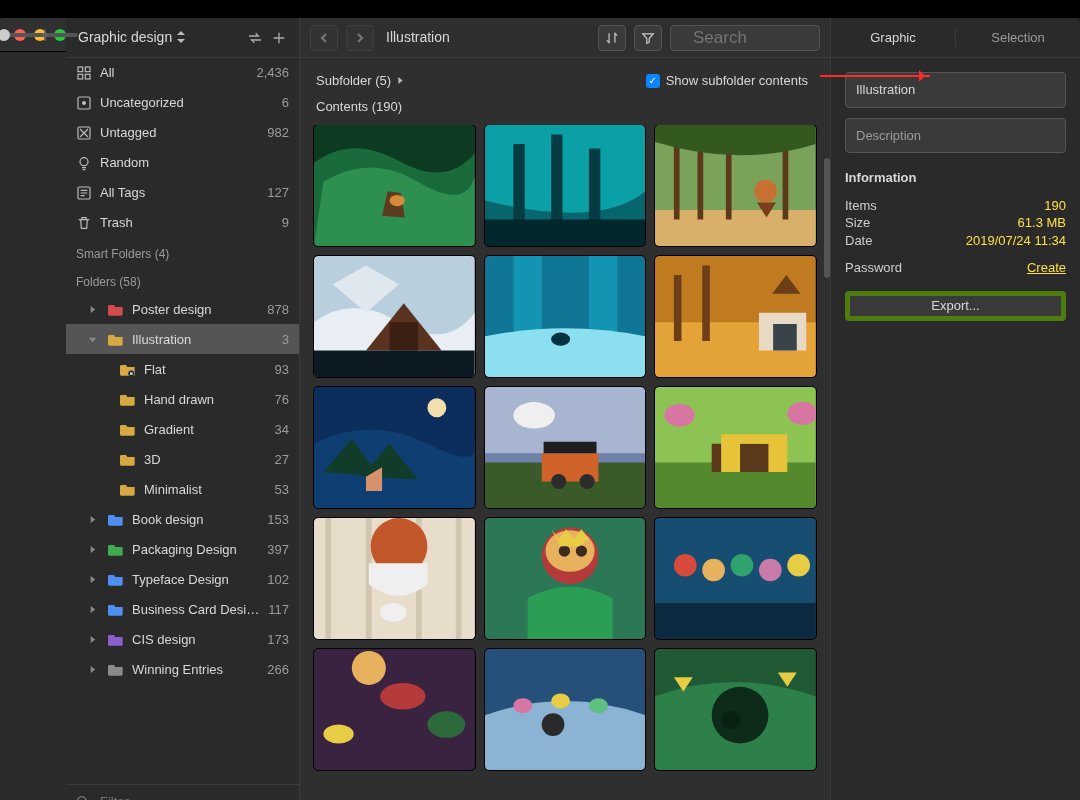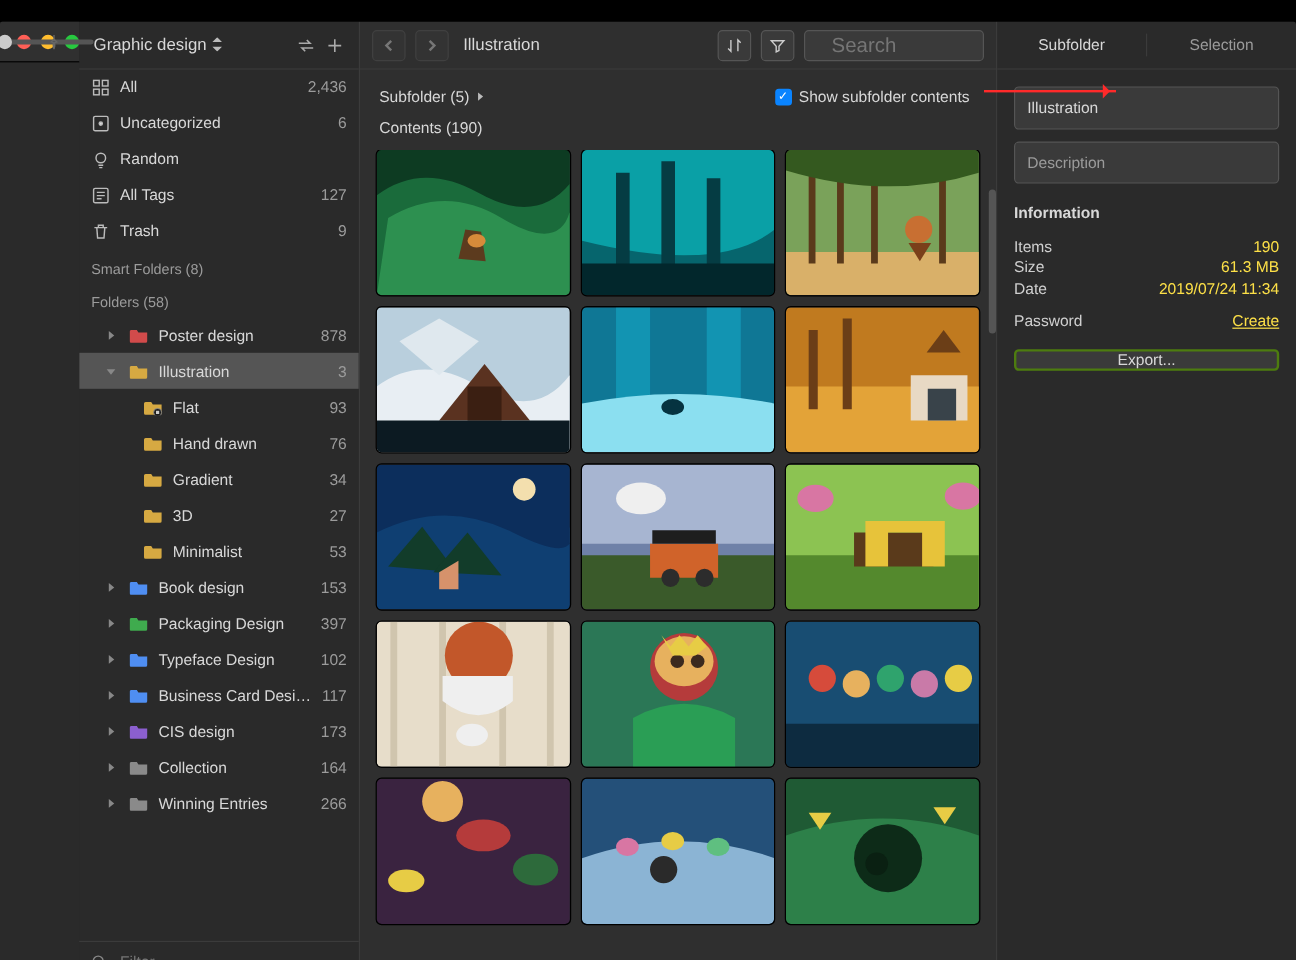--- a/index.html
+++ b/index.html
@@ -73,21 +73,21 @@
   .insp-tab{flex:1;display:flex;align-items:center;justify-content:center;color:var(--text-dim);cursor:pointer}
   .insp-tab.act{color:var(--text)}
   .divider-v{width:1px;margin:10px 0;background:var(--line)}
   .insp-body{padding:14px;display:flex;flex-direction:column;gap:10px}
   .field{background:var(--bg3);border:1px solid #555;border-radius:4px;padding:8px 10px;color:var(--text)}
   .field.dim{color:var(--text-dim)}
   .info-hdr{font-weight:700;margin-top:6px}
   .kv{display:flex;justify-content:space-between;color:var(--text)}
   .kv .k{color:#cfcfcf}.kv .v{color:#fde047;font-variant-numeric:tabular-nums}
   .link{color:#bdbdbd;text-decoration:underline;cursor:pointer}
-  .export{height:18px;border-radius:4px;background:var(--bg3);border:2px solid #4d7c0f;display:flex;align-items:center;justify-content:center;cursor:pointer;margin-top:4px}
+  .export{height:30px;border-radius:4px;background:var(--bg3);border:5px solid #4d7c0f;display:flex;align-items:center;justify-content:center;cursor:pointer;margin-top:4px}
   
   svg{display:block}
 </style>
 </head>
 <body>
 
 <div class="window">
 
   <div class="titlebar">
     <div class="traffic">
@@ -148,20 +148,30 @@
                 <rect x="3" y="3" width="18" height="18" rx="2"></rect>
                 <circle cx="12" cy="12" r="2" fill="currentColor"></circle>
               </svg>
             </span>
        <span class="lbl">Uncategorized</span>
        <span class="cnt">6</span>
      </div>
           <div class="side-row">
        <span class="sicon">
               <svg width="16" height="16" viewBox="0 0 24 24" fill="none" stroke="#bbb" stroke-width="1.8">
+                <rect x="3" y="3" width="18" height="18" rx="2"></rect>
+                <path d="M6 6l12 12M18 6 6 18"></path>
+              </svg>
+            </span>
+       <span class="lbl">Untagged</span>
+       <span class="cnt">982</span>
+     </div>
+          <div class="side-row">
+       <span class="sicon">
+              <svg width="16" height="16" viewBox="0 0 24 24" fill="none" stroke="#bbb" stroke-width="1.8">
                 <circle cx="12" cy="10" r="6"></circle>
                 <path d="M9 19h6M10 22h4"></path>
               </svg>
             </span>
        <span class="lbl">Random</span>
        <span class="cnt"></span>
      </div>
           <div class="side-row">
        <span class="sicon">
               <svg width="16" height="16" viewBox="0 0 24 24" fill="none" stroke="#bbb" stroke-width="1.8">
@@ -174,21 +184,21 @@
      </div>
           <div class="side-row">
        <span class="sicon">
               <svg width="16" height="16" viewBox="0 0 24 24" fill="none" stroke="#bbb" stroke-width="1.8">
                 <path d="M4 7h16M9 7V4h6v3M7 7l1 13h8l1-13"></path>
               </svg>
             </span>
        <span class="lbl">Trash</span>
        <span class="cnt">9</span>
      </div>
-          <div class="sect">Smart Folders (8)</div>
+          <div class="sect">Smart Folders (4)</div>
           <div class="sect">Folders (58)</div>
           <div class="side-row ind1">
        <span class="tog">
               <svg width="9" height="9" viewBox="0 0 10 10" fill="#888">
                 <path d="M3 1 8 5 3 9Z"></path>
               </svg>
             </span>
        <span class="sicon">
               <svg width="16" height="14" viewBox="0 0 24 20">
                 <path d="M2 4h7l2 3h11v11a2 2 0 0 1-2 2H2a2 2 0 0 1-2-2V6a2 2 0 0 1 2-2z" fill="var(--folder-red)"></path>
@@ -325,34 +335,20 @@
                 <path d="M3 1 8 5 3 9Z"></path>
               </svg>
             </span>
        <span class="sicon">
               <svg width="16" height="14" viewBox="0 0 24 20">
                 <path d="M2 4h7l2 3h11v11a2 2 0 0 1-2 2H2a2 2 0 0 1-2-2V6a2 2 0 0 1 2-2z" fill="var(--folder-purple)"></path>
               </svg>
             </span>
        <span class="lbl">CIS design</span>
        <span class="cnt">173</span>
-     </div>
-          <div class="side-row ind1">
-       <span class="tog">
-              <svg width="9" height="9" viewBox="0 0 10 10" fill="#888">
-                <path d="M3 1 8 5 3 9Z"></path>
-              </svg>
-            </span>
-       <span class="sicon">
-              <svg width="16" height="14" viewBox="0 0 24 20">
-                <path d="M2 4h7l2 3h11v11a2 2 0 0 1-2 2H2a2 2 0 0 1-2-2V6a2 2 0 0 1 2-2z" fill="var(--folder-grey)"></path>
-              </svg>
-            </span>
-       <span class="lbl">Collection</span>
-       <span class="cnt">164</span>
      </div>
           <div class="side-row ind1">
        <span class="tog">
               <svg width="9" height="9" viewBox="0 0 10 10" fill="#888">
                 <path d="M3 1 8 5 3 9Z"></path>
               </svg>
             </span>
        <span class="sicon">
               <svg width="16" height="14" viewBox="0 0 24 20">
                 <path d="M2 4h7l2 3h11v11a2 2 0 0 1-2 2H2a2 2 0 0 1-2-2V6a2 2 0 0 1 2-2z" fill="var(--folder-grey)"></path>
@@ -602,21 +598,21 @@
           </div>
         </div>
         <div class="main-scroll">
             <div class="bar"></div>
           </div>
       </div>
     </div>
 
     <div class="inspector">
       <div class="insp-tabs">
-        <div class="insp-tab act">Subfolder</div>
+        <div class="insp-tab act">Graphic</div>
         <div class="divider-v"></div>
         <div class="insp-tab">Selection</div>
       </div>
       <div class="insp-body">
         <div class="field">Illustration</div>
         <div class="field dim">Description</div>
         <div class="info-hdr">Information</div>
         <div id="kvrows">
             <div class="kv">
               <span class="k">Items</span>

